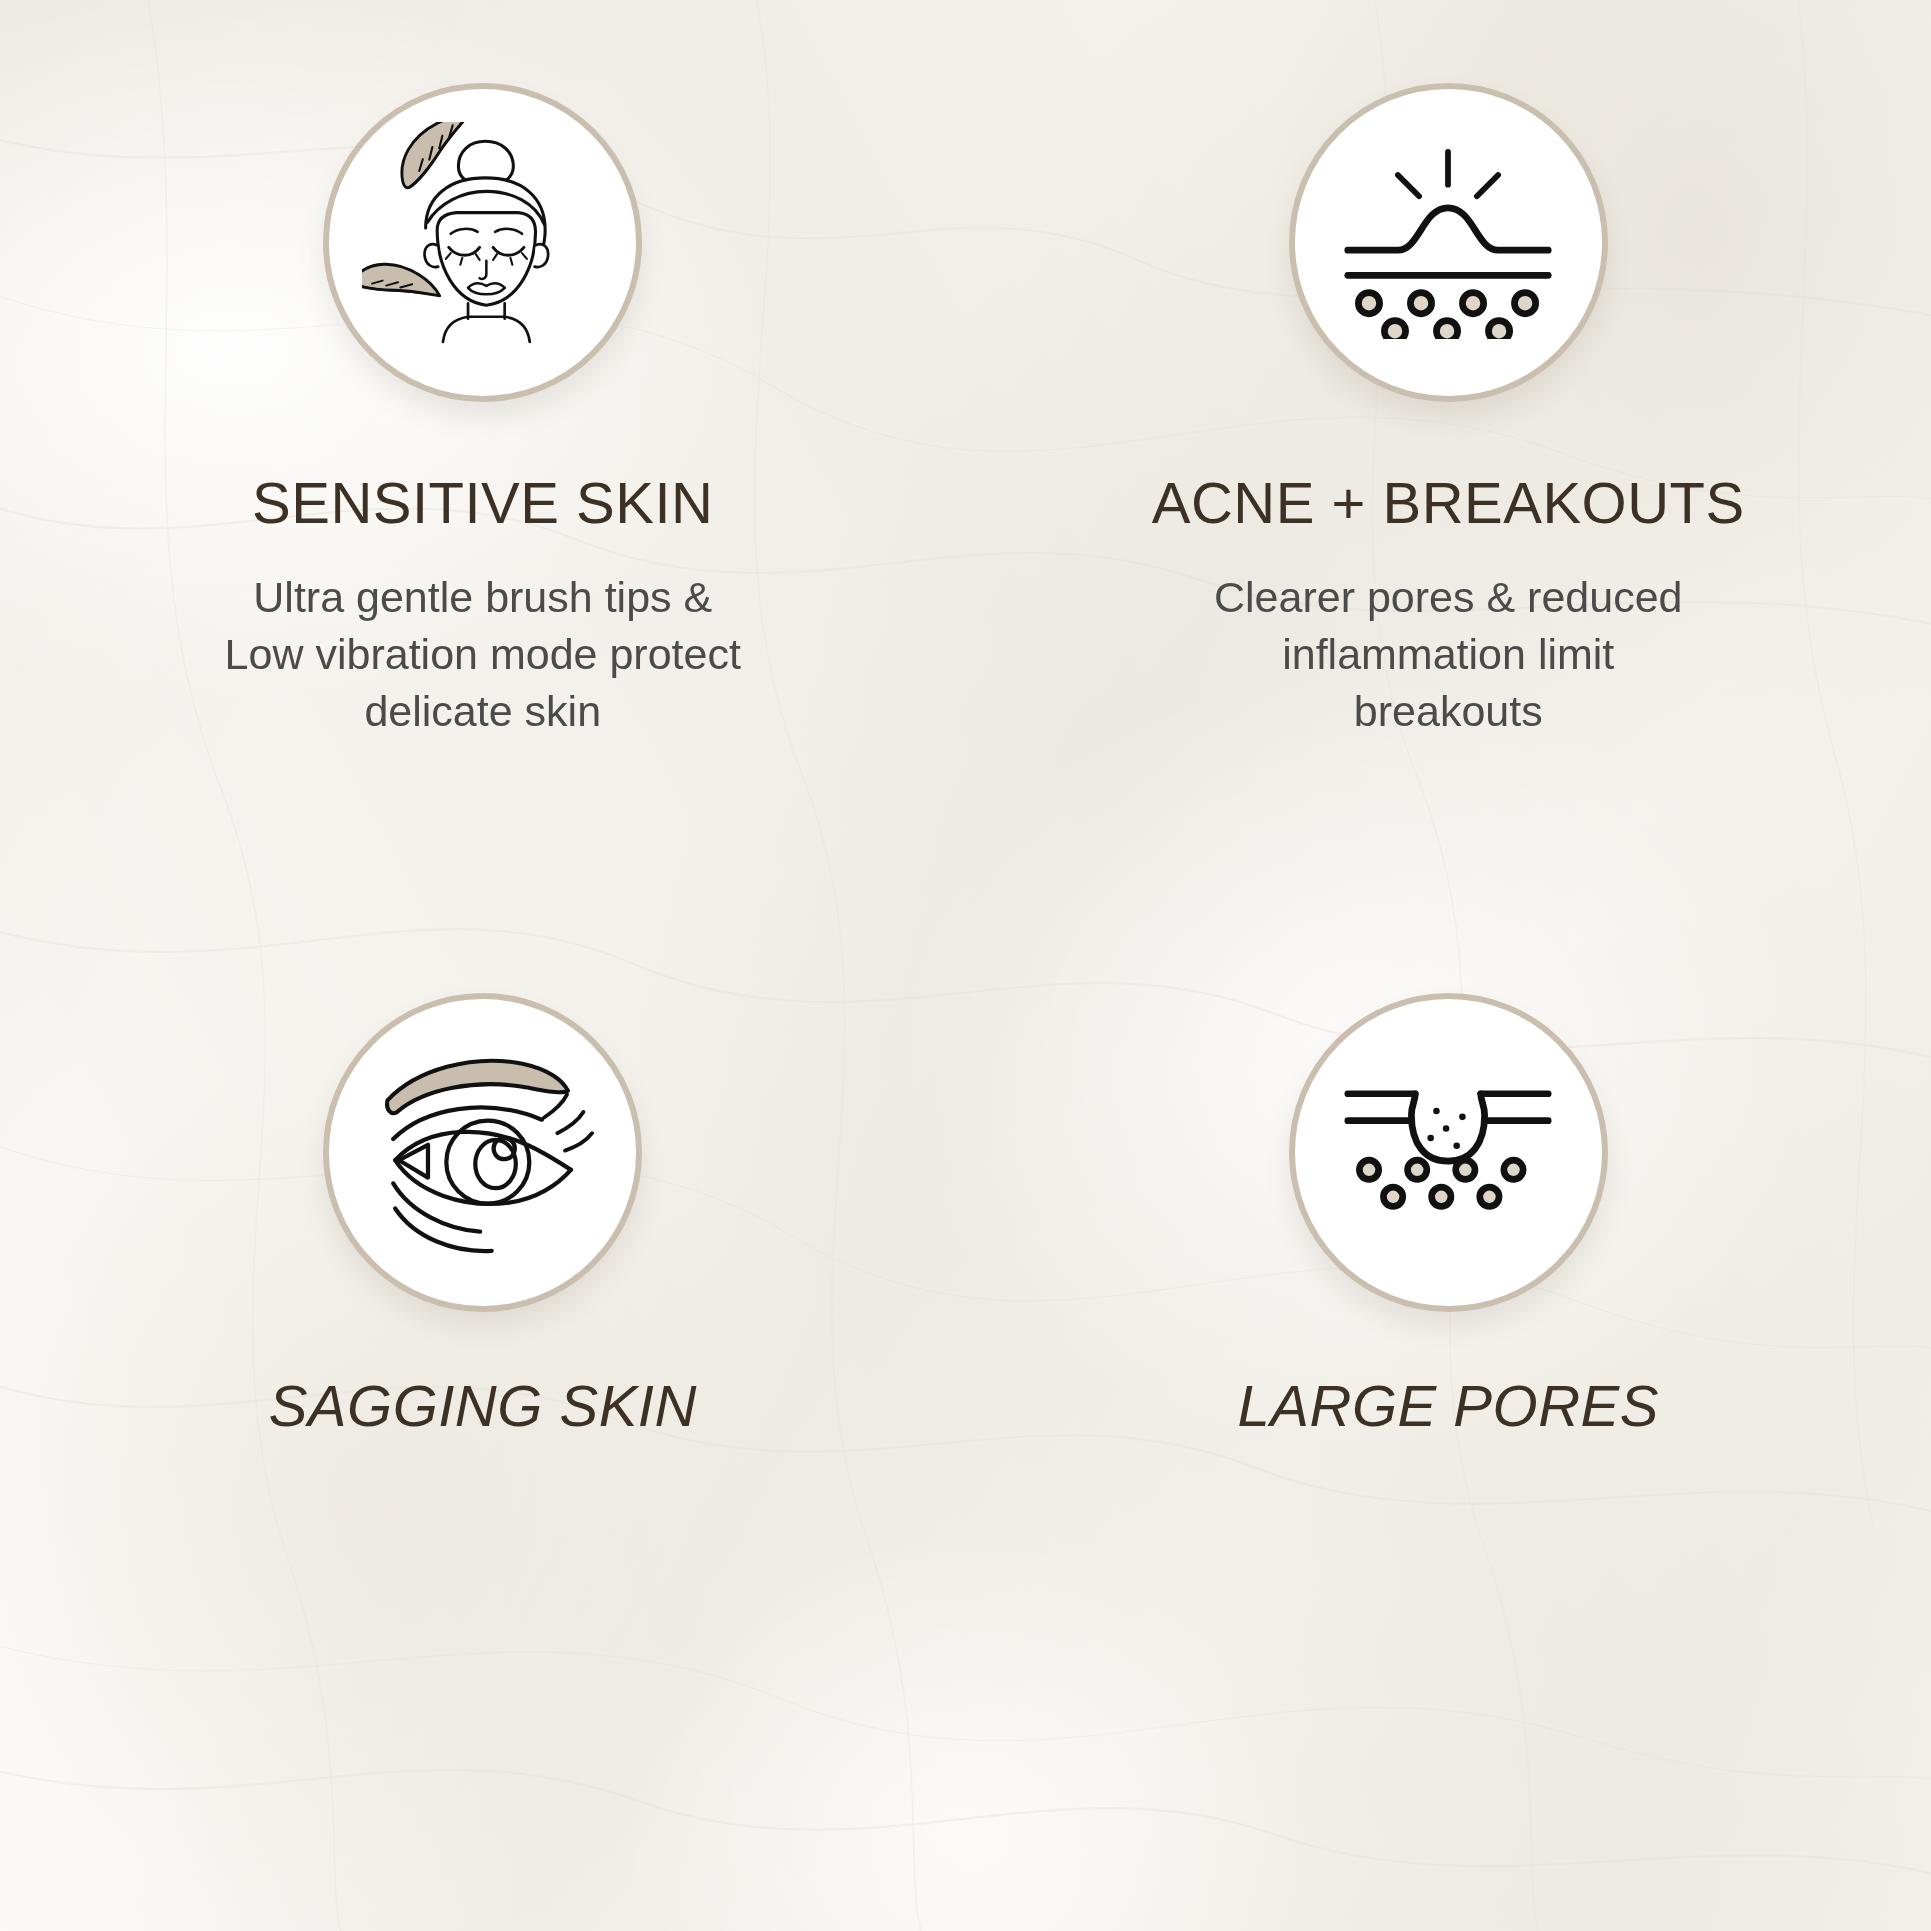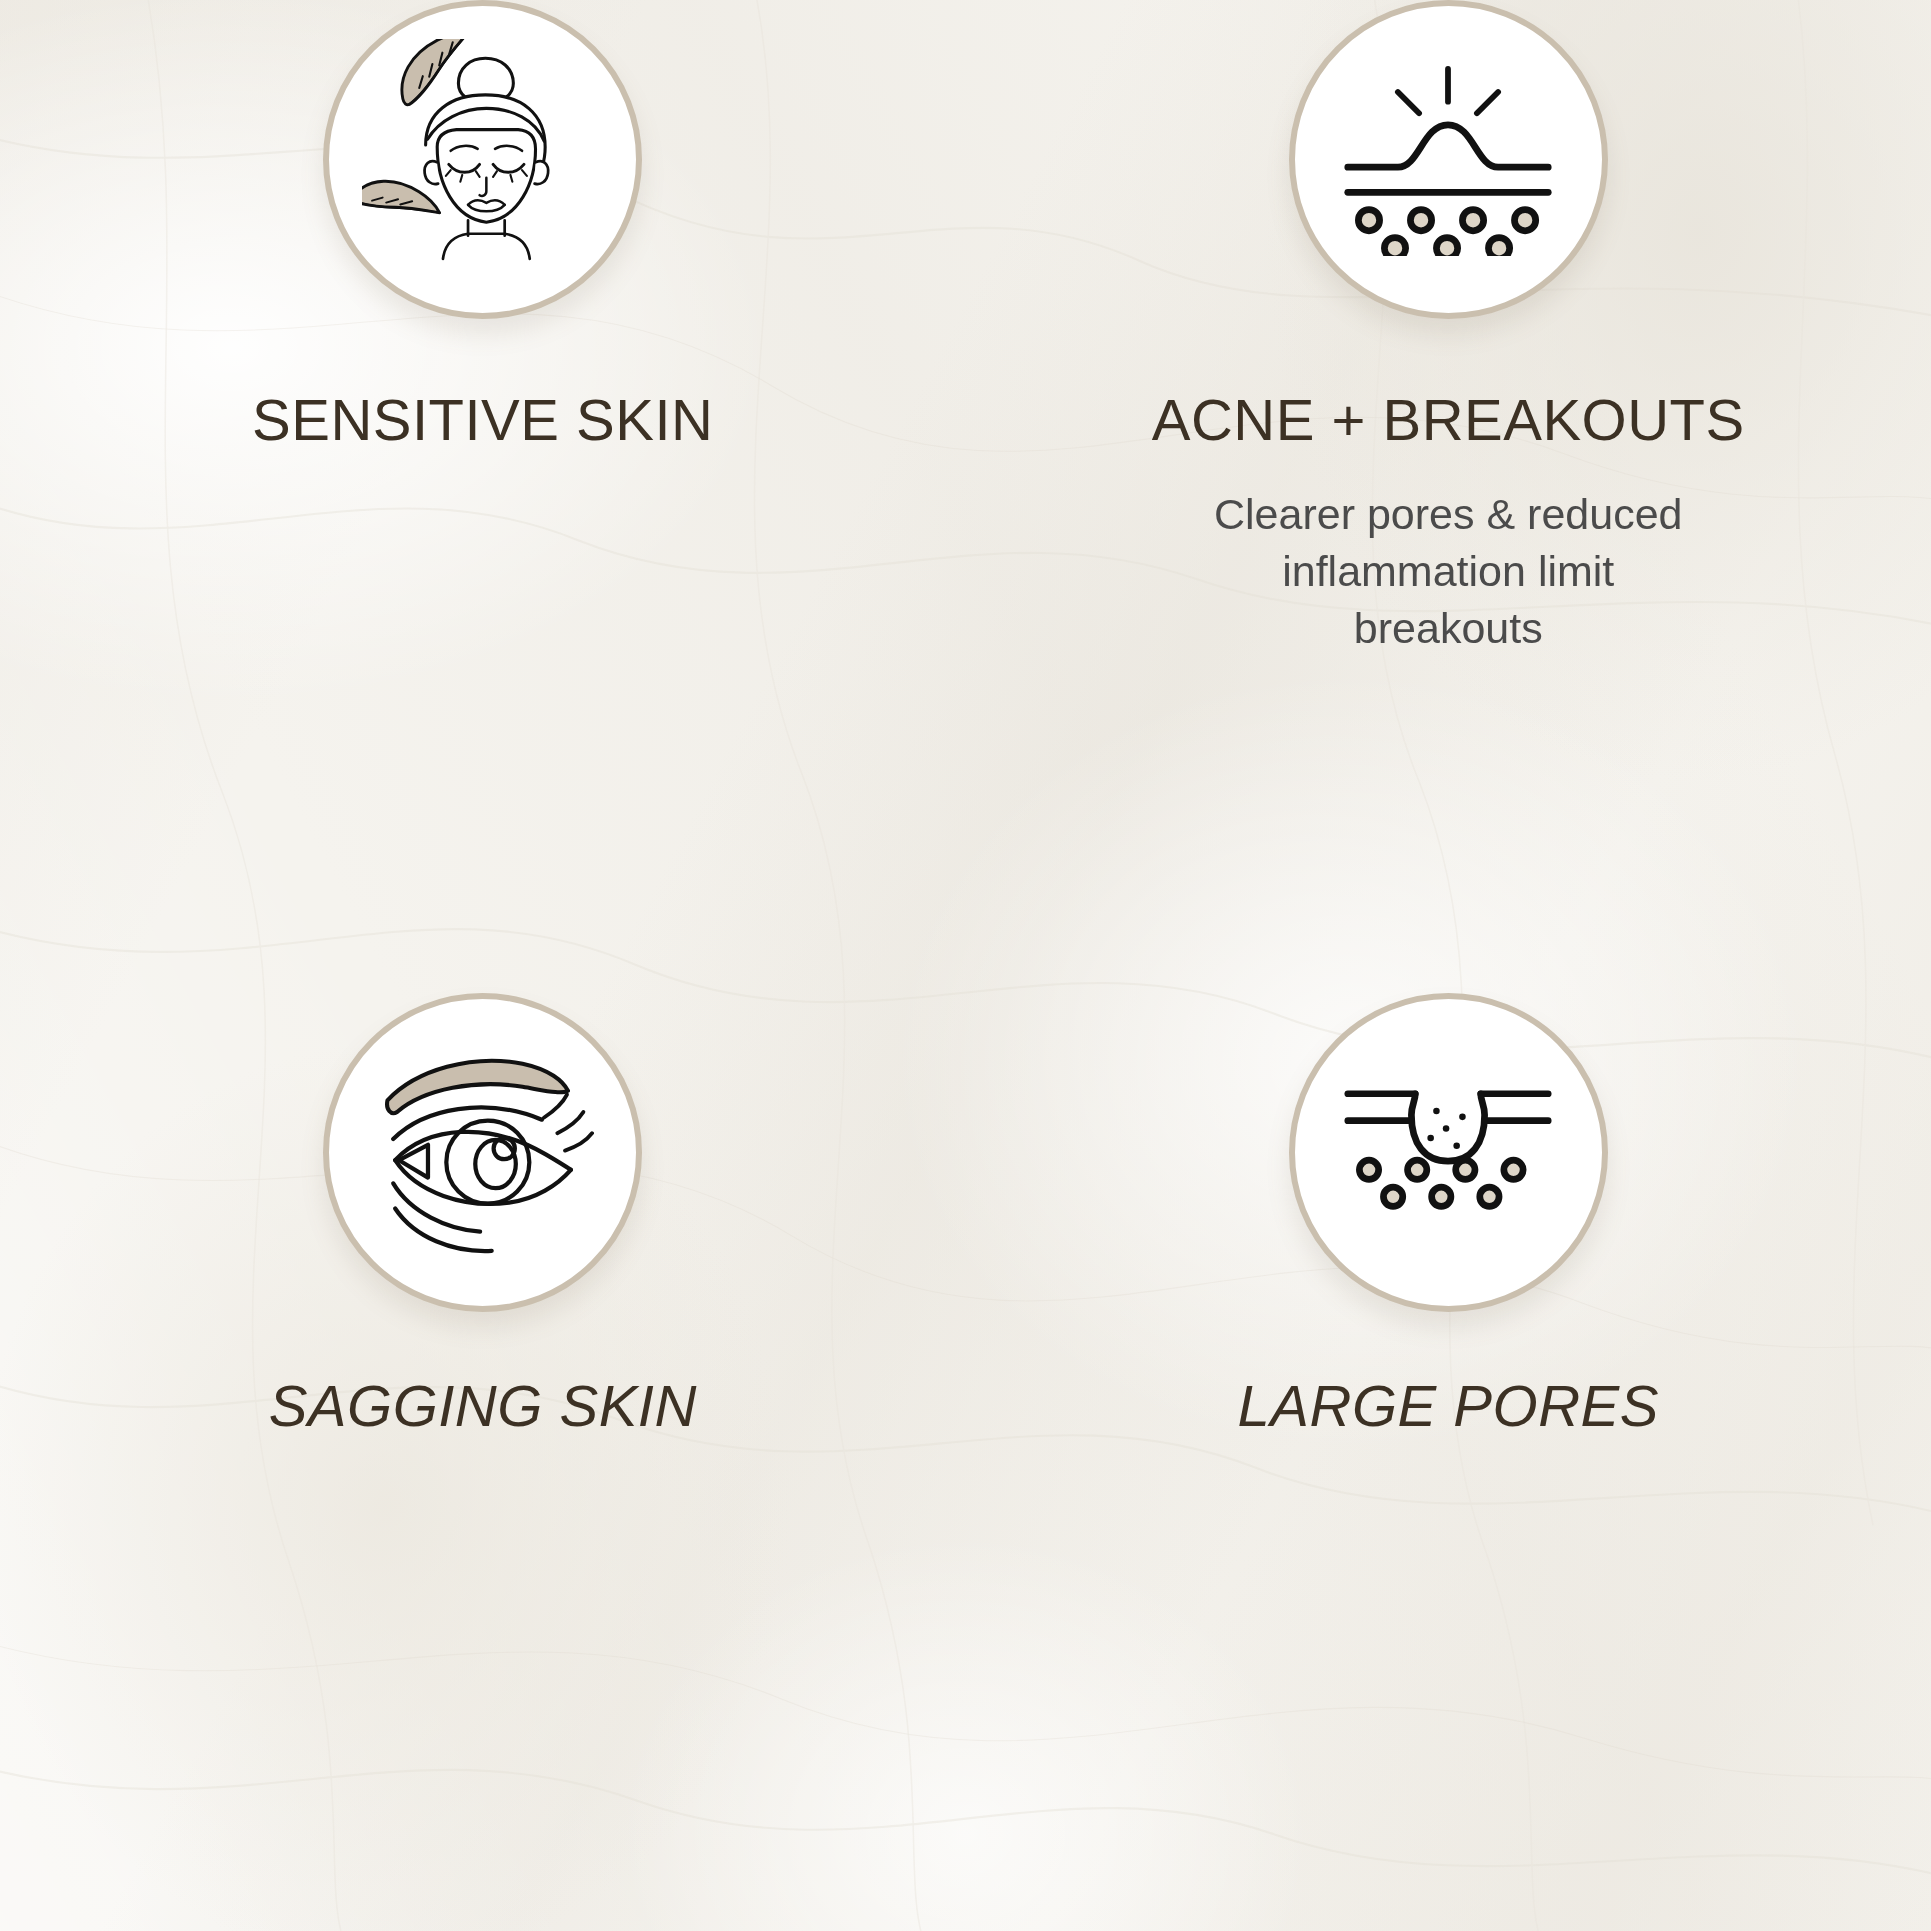--- a/index.html
+++ b/index.html
@@ -46,20 +46,21 @@
     height: 1931px;
     display: grid;
     grid-template-columns: 1fr 1fr;
     grid-template-rows: 1fr 1fr;
   }
 
   .card {
     display: flex;
     flex-direction: column;
     align-items: center;
+    padding-top: 83px;
   }
   .card.row2 { padding-top: 27px; }
 
   
   .icon-circle {
     width: 319px;
     height: 319px;
     border-radius: 50%;
     background: #ffffff;
     border: 6.8px solid #cabfae;
@@ -172,20 +173,23 @@
 
           <path d="M110,172 C116,166 122,166 129,170 C136,166 142,166 148,172" stroke-width="2.6"></path>
           <path d="M110,172 C118,181 140,181 148,172" stroke-width="2.6"></path>
 
           <path d="M110,188 L110,204 M148,188 L148,204" stroke-width="2.8"></path>
           <path d="M84,228 C86,212 96,204 110,202 L148,202 C162,204 172,212 174,228" stroke-width="2.8"></path>
         </g>
       </svg>
     </div>
     <div class="heading">SENSITIVE SKIN</div>
+    <div class="desc">Ultra gentle brush tips &amp;
+Low vibration mode protect
+delicate skin</div>
   </div>
 
   <div class="card">
     <div class="icon-circle">
       <svg width="212" height="193" viewBox="0 0 220 200">
         <g stroke="#111111" stroke-linecap="round" fill="none">
 
           <path d="M110,6 L110,40" stroke-width="6"></path>
           <path d="M58,30 L80,52" stroke-width="6"></path>
           <path d="M162,30 L140,52" stroke-width="6"></path>

